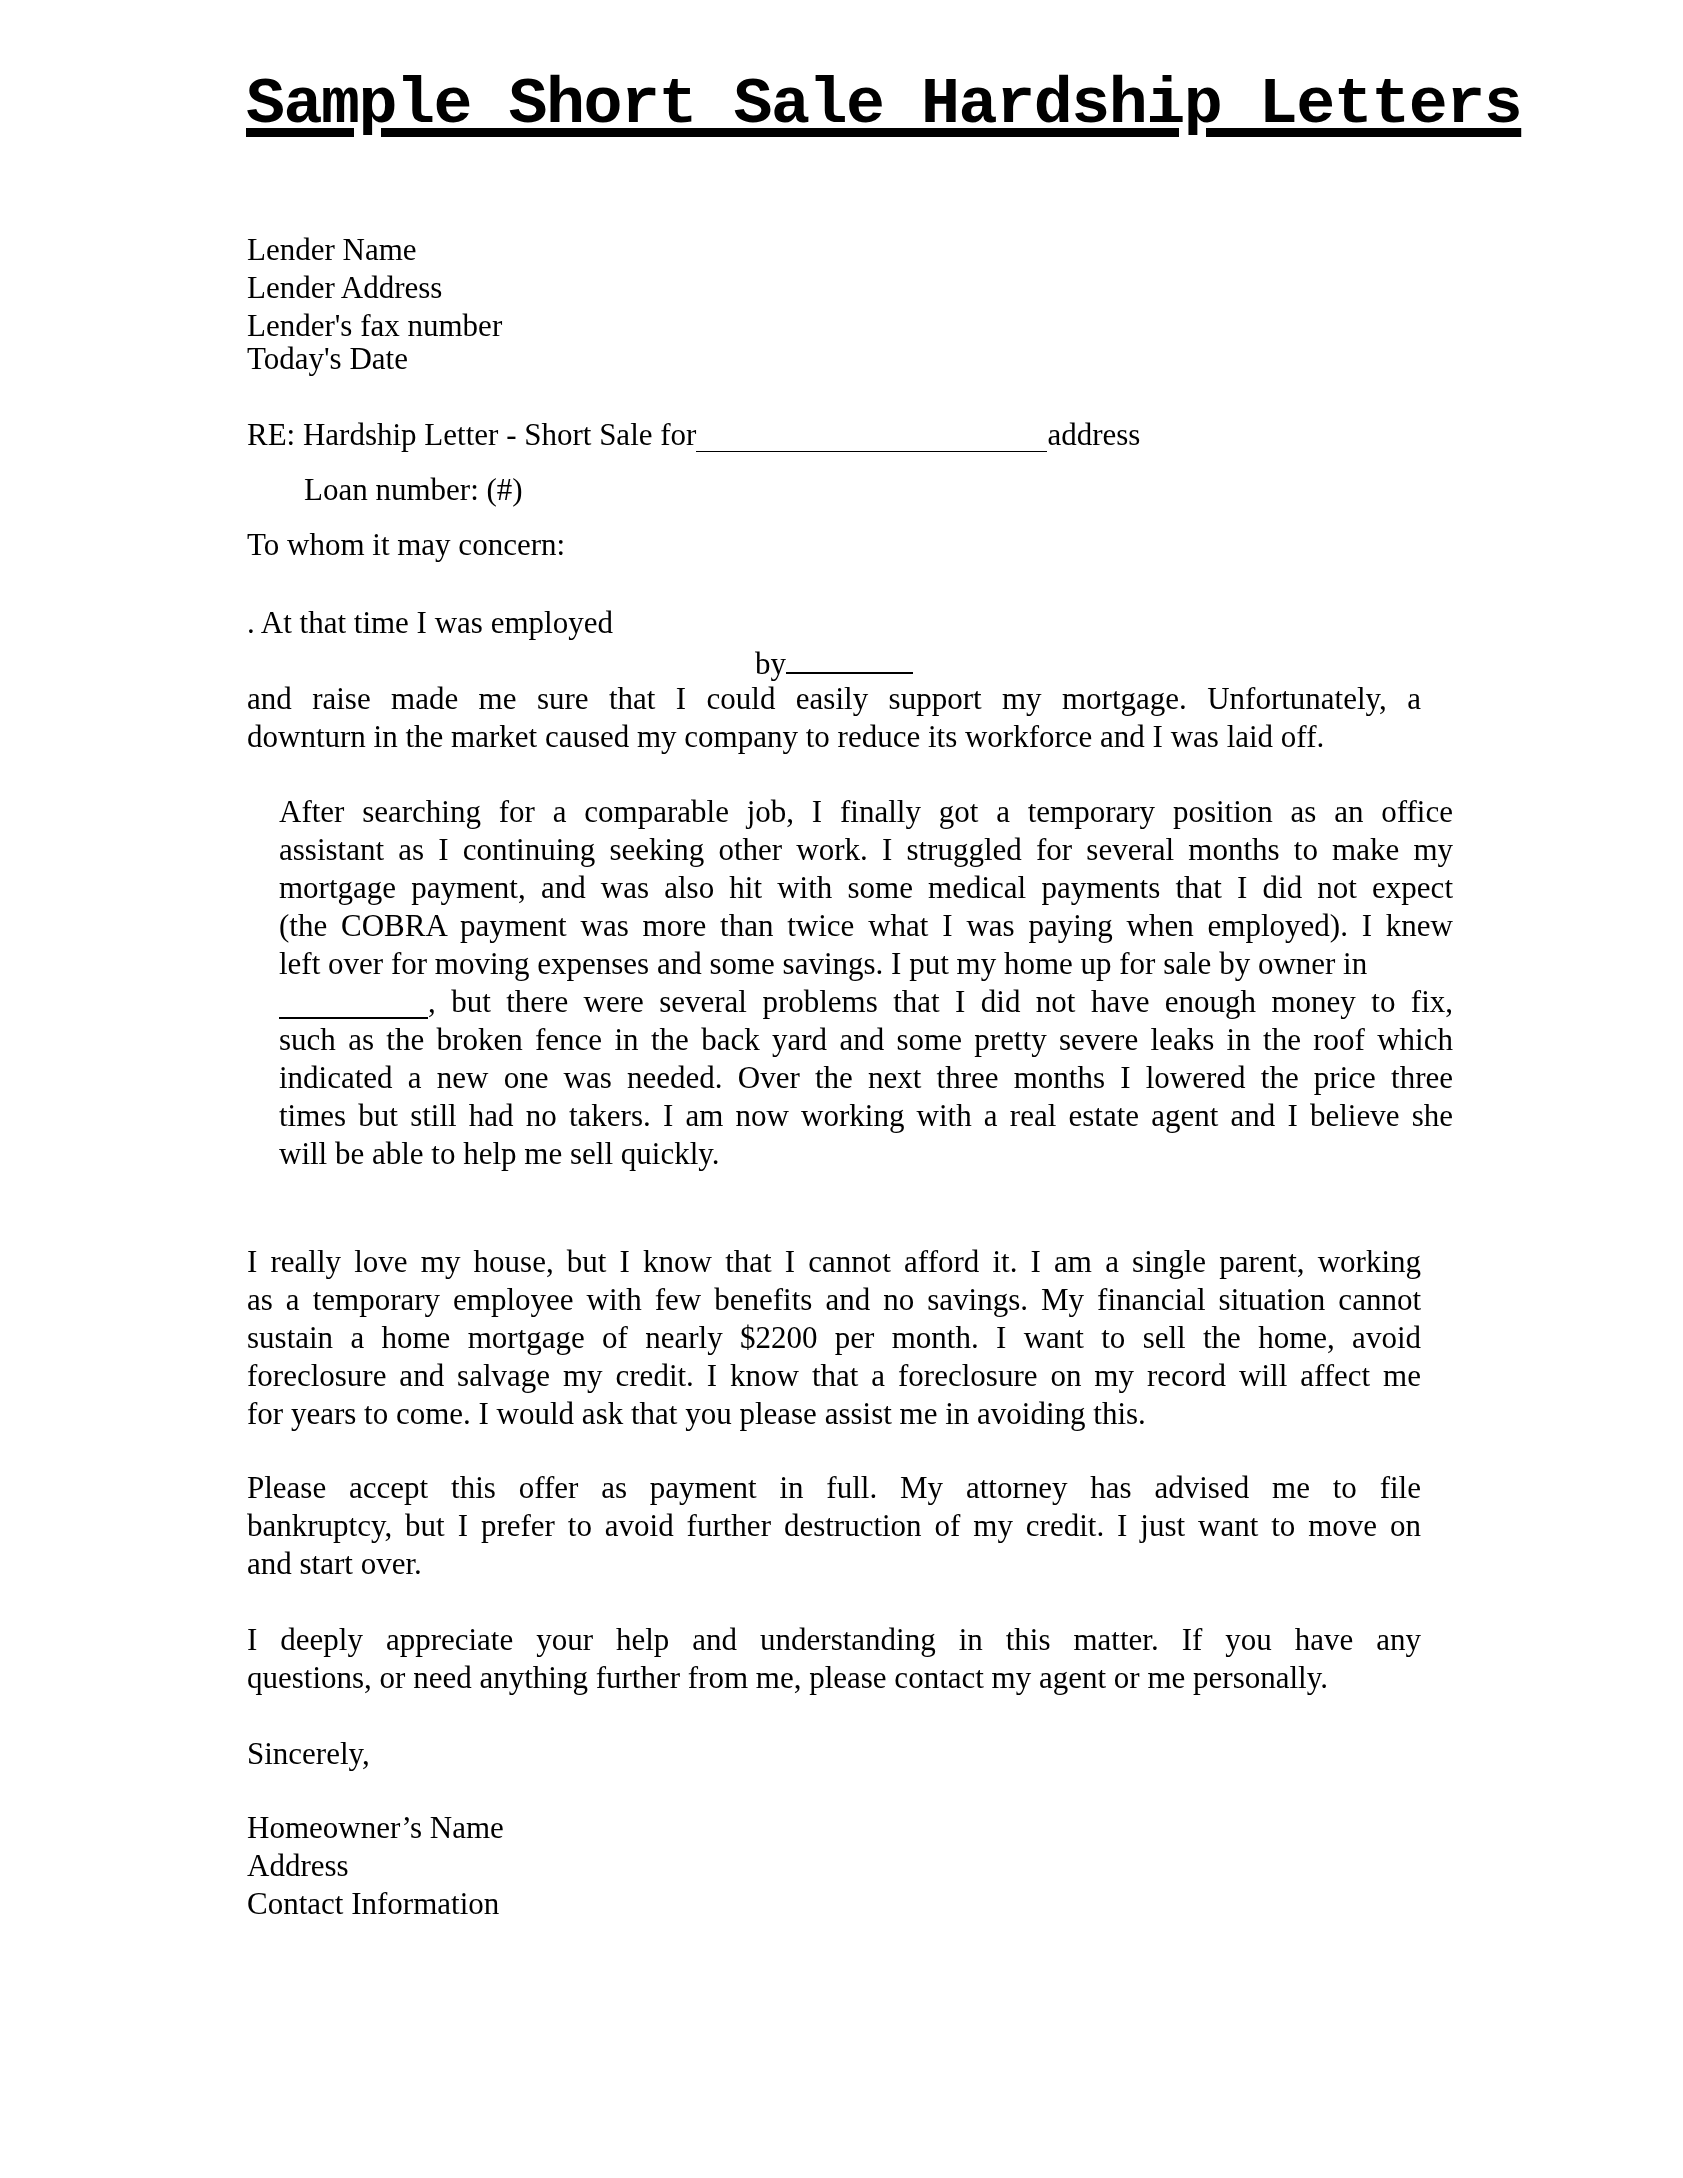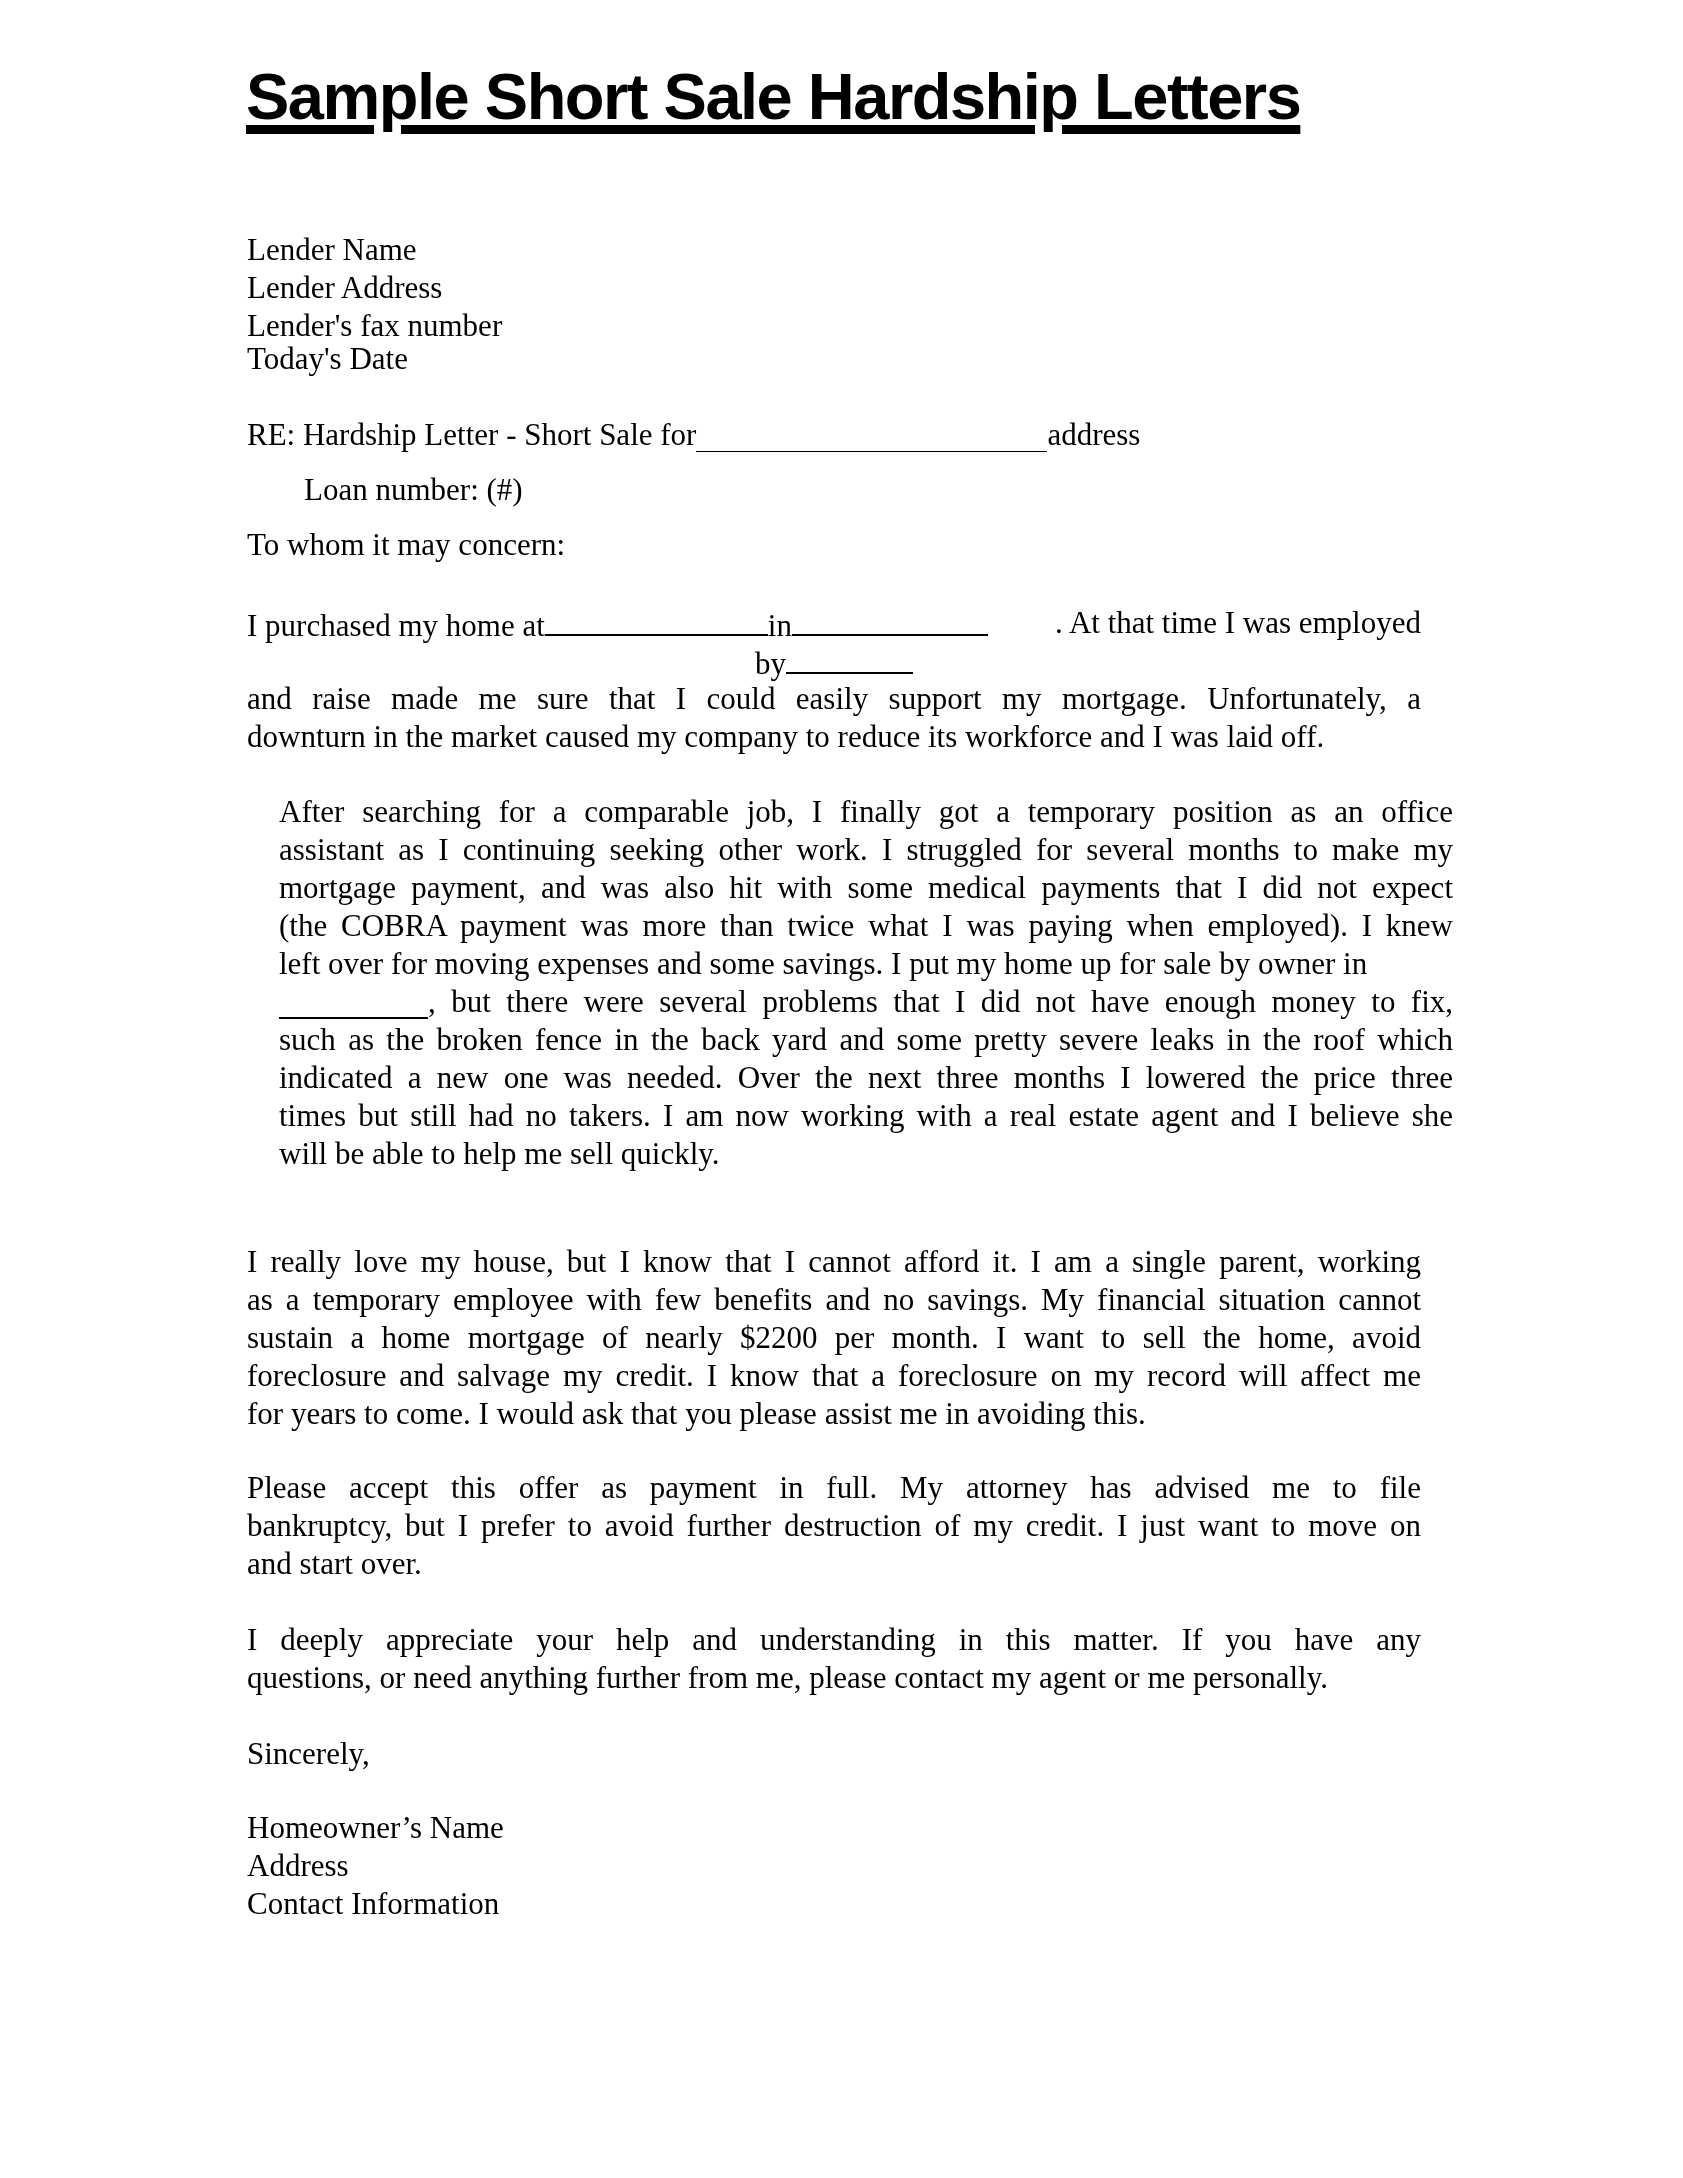--- a/index.html
+++ b/index.html
@@ -1,19 +1,19 @@
 <!DOCTYPE html>
 <html><head>
 <meta charset="utf-8">
 <style>
   html, body { margin:0; padding:0; background:#ffffff; }
   body { width:1683px; height:2178px; position:relative; overflow:hidden; color:#000; }
   .title {
-    position:absolute; left:246px; top:52px;
-    font-family:Liberation Sans, sans-serif; font-weight:bold; font-size:65px;
+    position:absolute; left:246px; top:61px;
+    font-family:Liberation Mono, monospace; font-weight:bold; font-size:65px;
     letter-spacing:-1.5px; line-height:89px; white-space:nowrap;
     text-decoration:underline; text-decoration-thickness:9px; text-underline-offset:6px;
   }
   .blk {
     position:absolute; left:247px; width:1174px;
     font-family:"Liberation Serif", serif; font-size:31px; line-height:38px;
   }
   .blk .ln { height:38px; white-space:nowrap; display:flex; align-items:center; }
   .jl { display:block; text-align:justify; text-align-last:justify; white-space:normal; height:38px; overflow:hidden; }
   .last { display:block; white-space:nowrap; height:38px; }
@@ -44,21 +44,20 @@
   </div>
   <div class="ln indent">Loan number: (#)</div>
 </div>
 
 <div class="blk" style="top:526px;">
   <div class="ln">To whom it may concern:</div>
 </div>
 
 <div class="blk" style="top:604px;">
   <div class="ln" style="justify-content:space-between;">
-    <span><span>I purchased my  home at</span><span class="blank" style="width:223px;"></span><span>in</span><span class="blank" style="width:196px;"></span></span>
       <span>. At that time I was employed</span>
   </div>
   <div class="ln" style="justify-content:center;flex-direction:column;">
     <span><span>by</span><span class="blank" style="width:127px;"></span></span>
       <span class="jl" style="flex:1;">and business was very good. My salary and the possibility of a promotion</span>
   </div>
   <span class="jl">and raise made me sure that I could easily support my mortgage. Unfortunately, a</span>
   <span class="last">downturn in the market caused my company to reduce its workforce and I was laid off.</span>
 </div>
 

